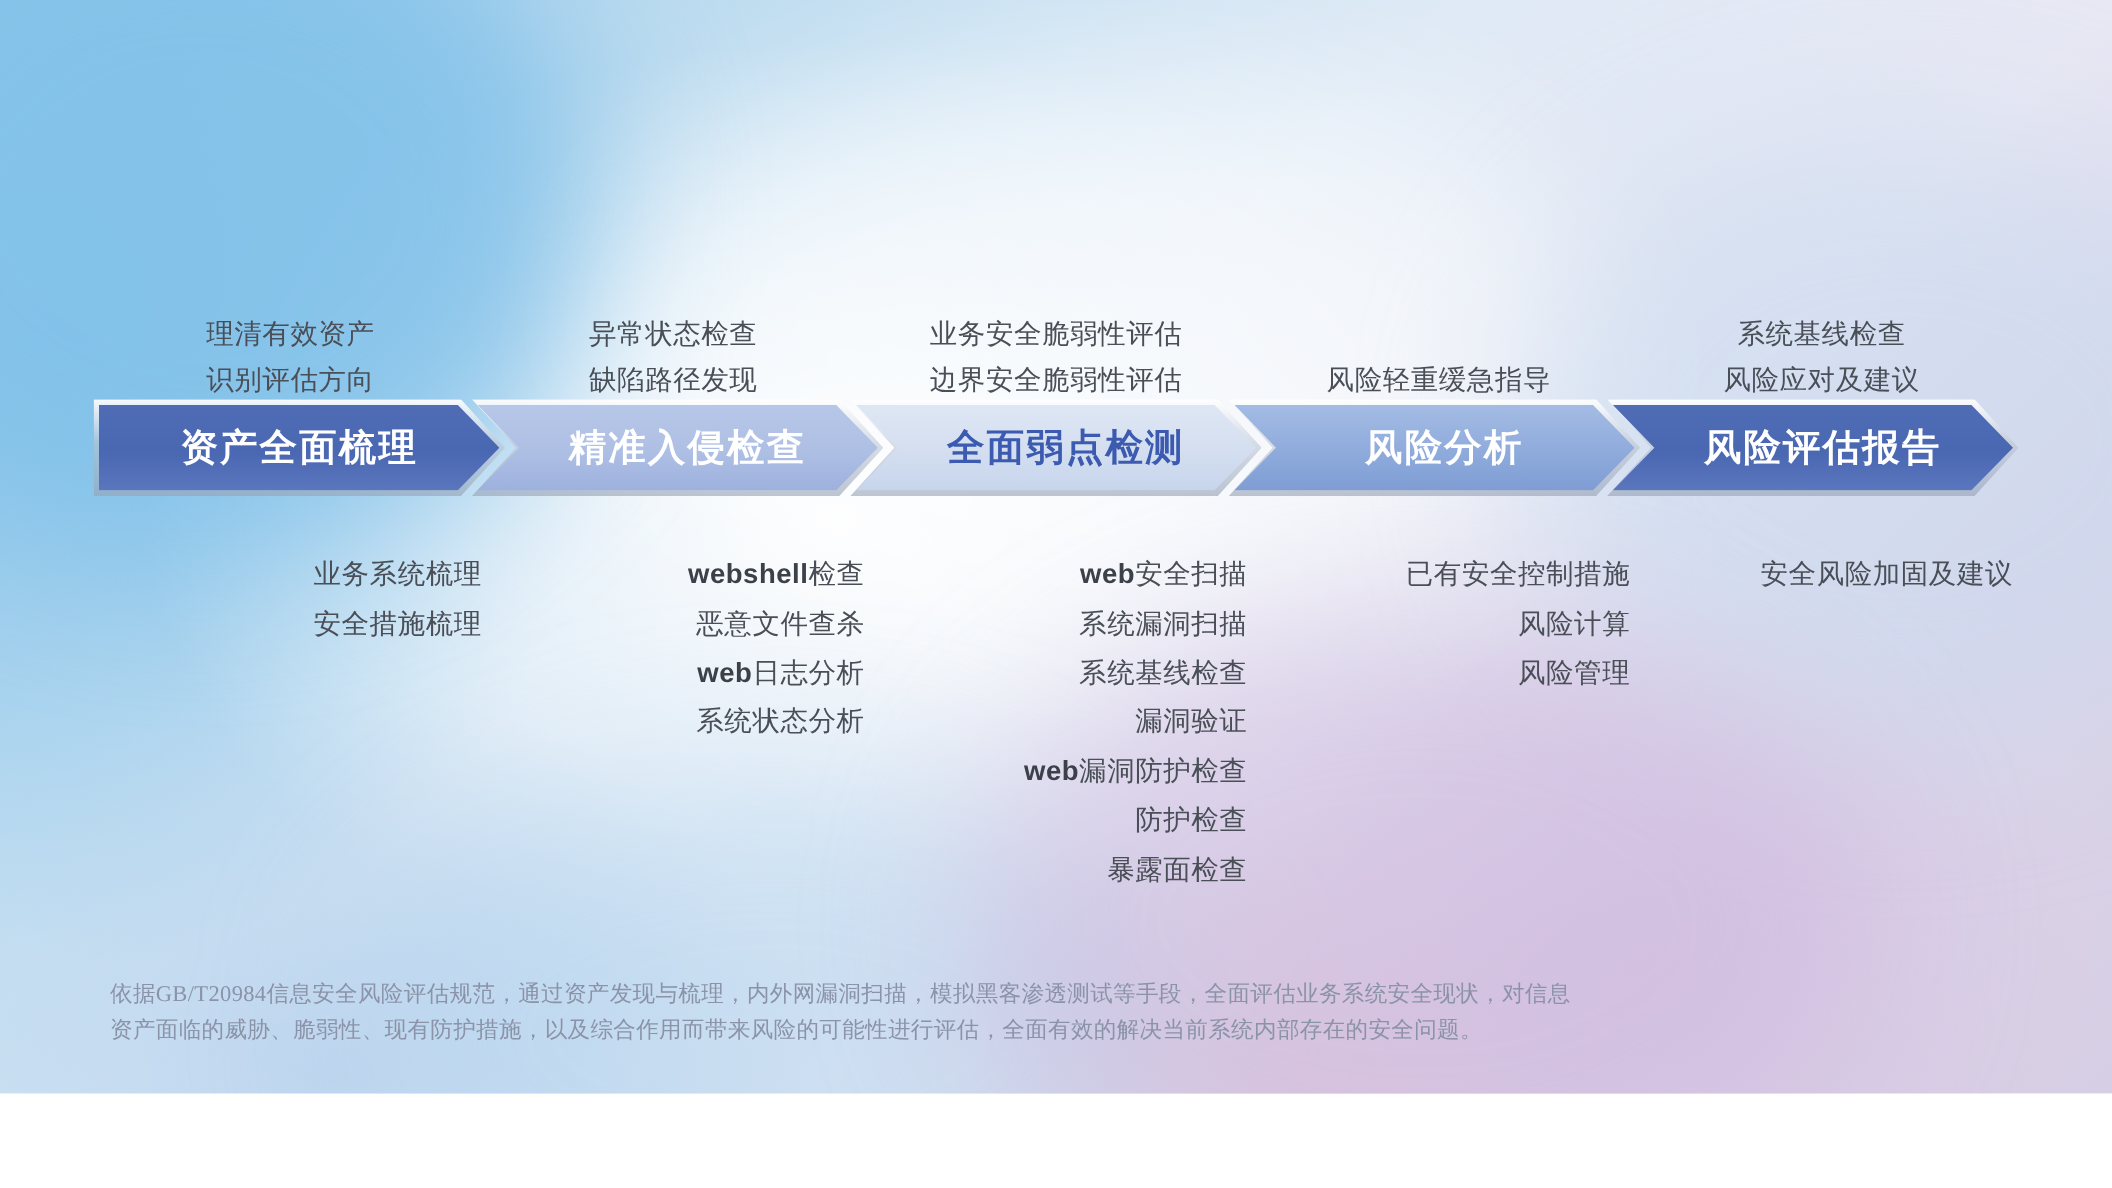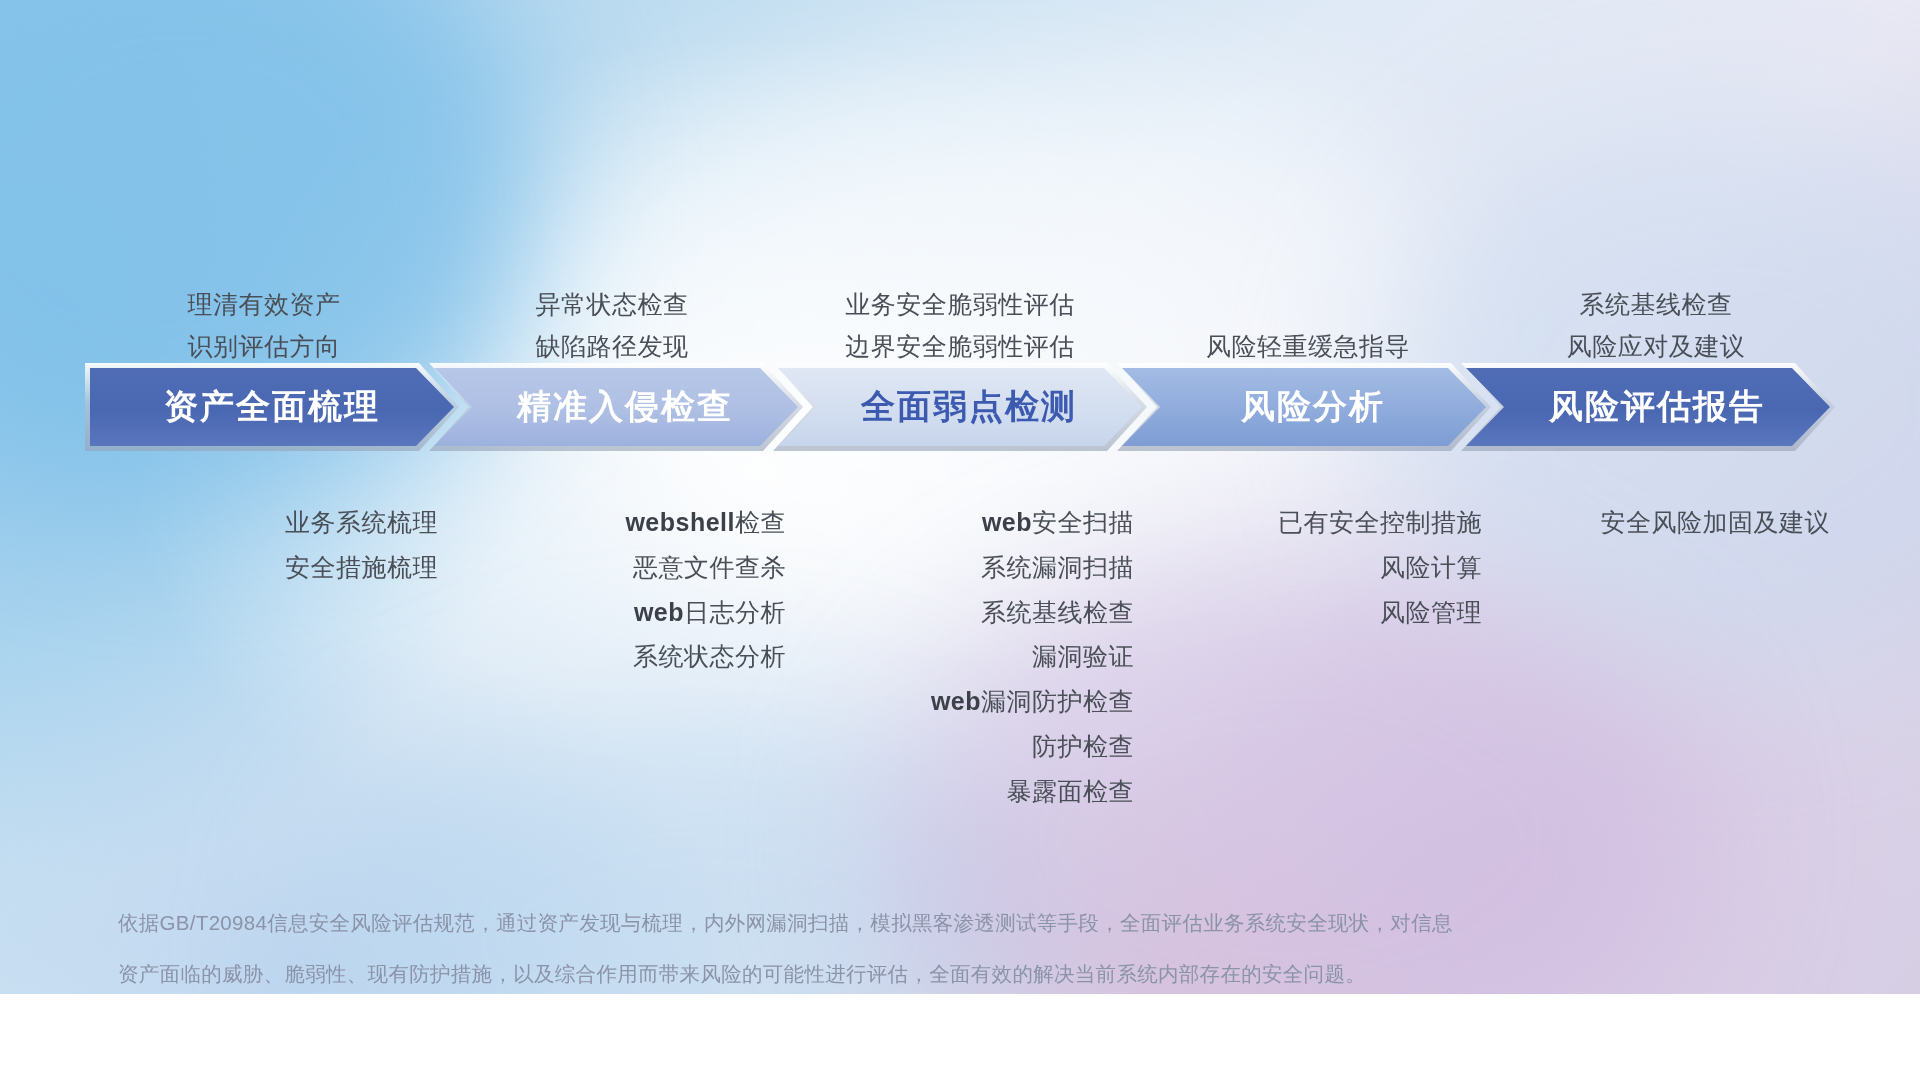--- a/index.html
+++ b/index.html
@@ -114,21 +114,21 @@
   
   .footer {
     position: absolute;
     left: 100px; right: 120px;
     top: 888px;
     font-size: 20.5px;
     line-height: 1.62;
     color: #8b93a8;
     letter-spacing: 0.3px;
   }
-  .footer p { margin: 18px; }
+  .footer p { margin: 0; font-family: Liberation Serif, serif; }
 </style>
 </head>
 <body>
 
 <div id="stage">
   <div class="blob blob-a"></div>
   <div class="blob blob-d"></div>
   <div class="blob blob-e"></div>
   <div class="blob blob-c"></div>
   <div class="blob blob-b"></div>

